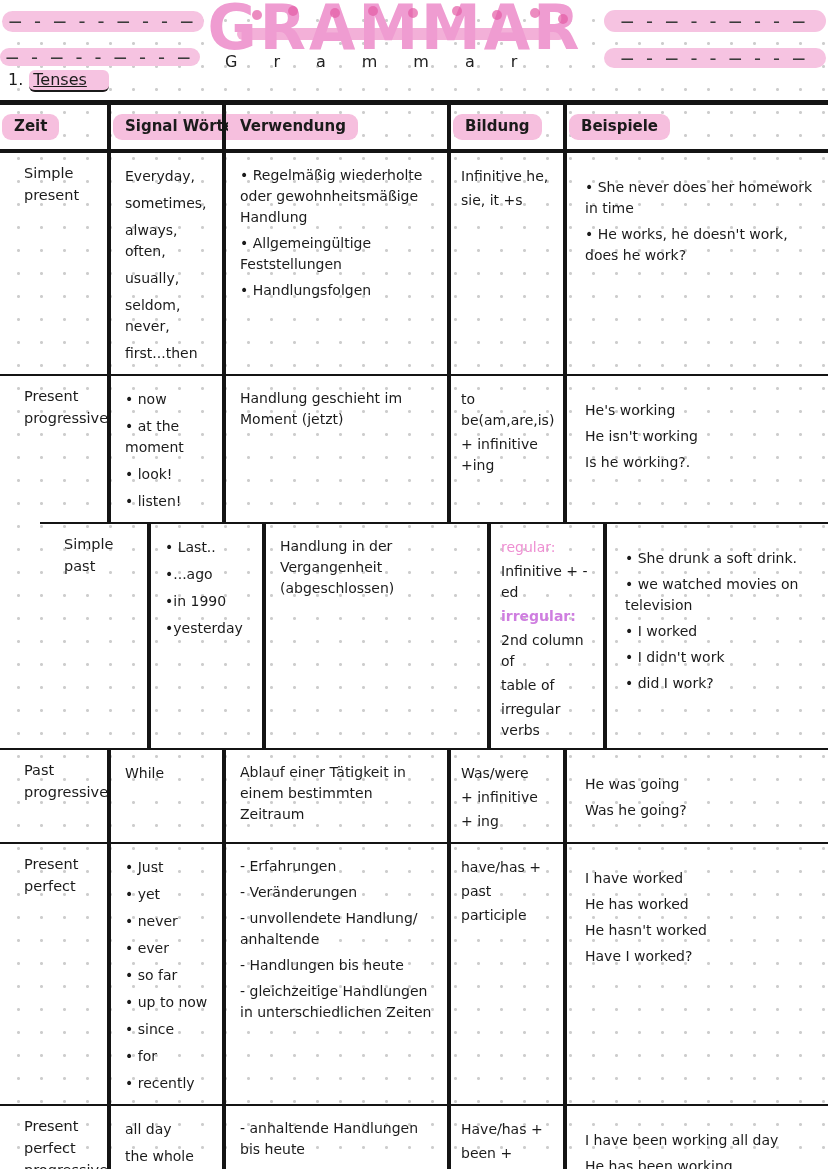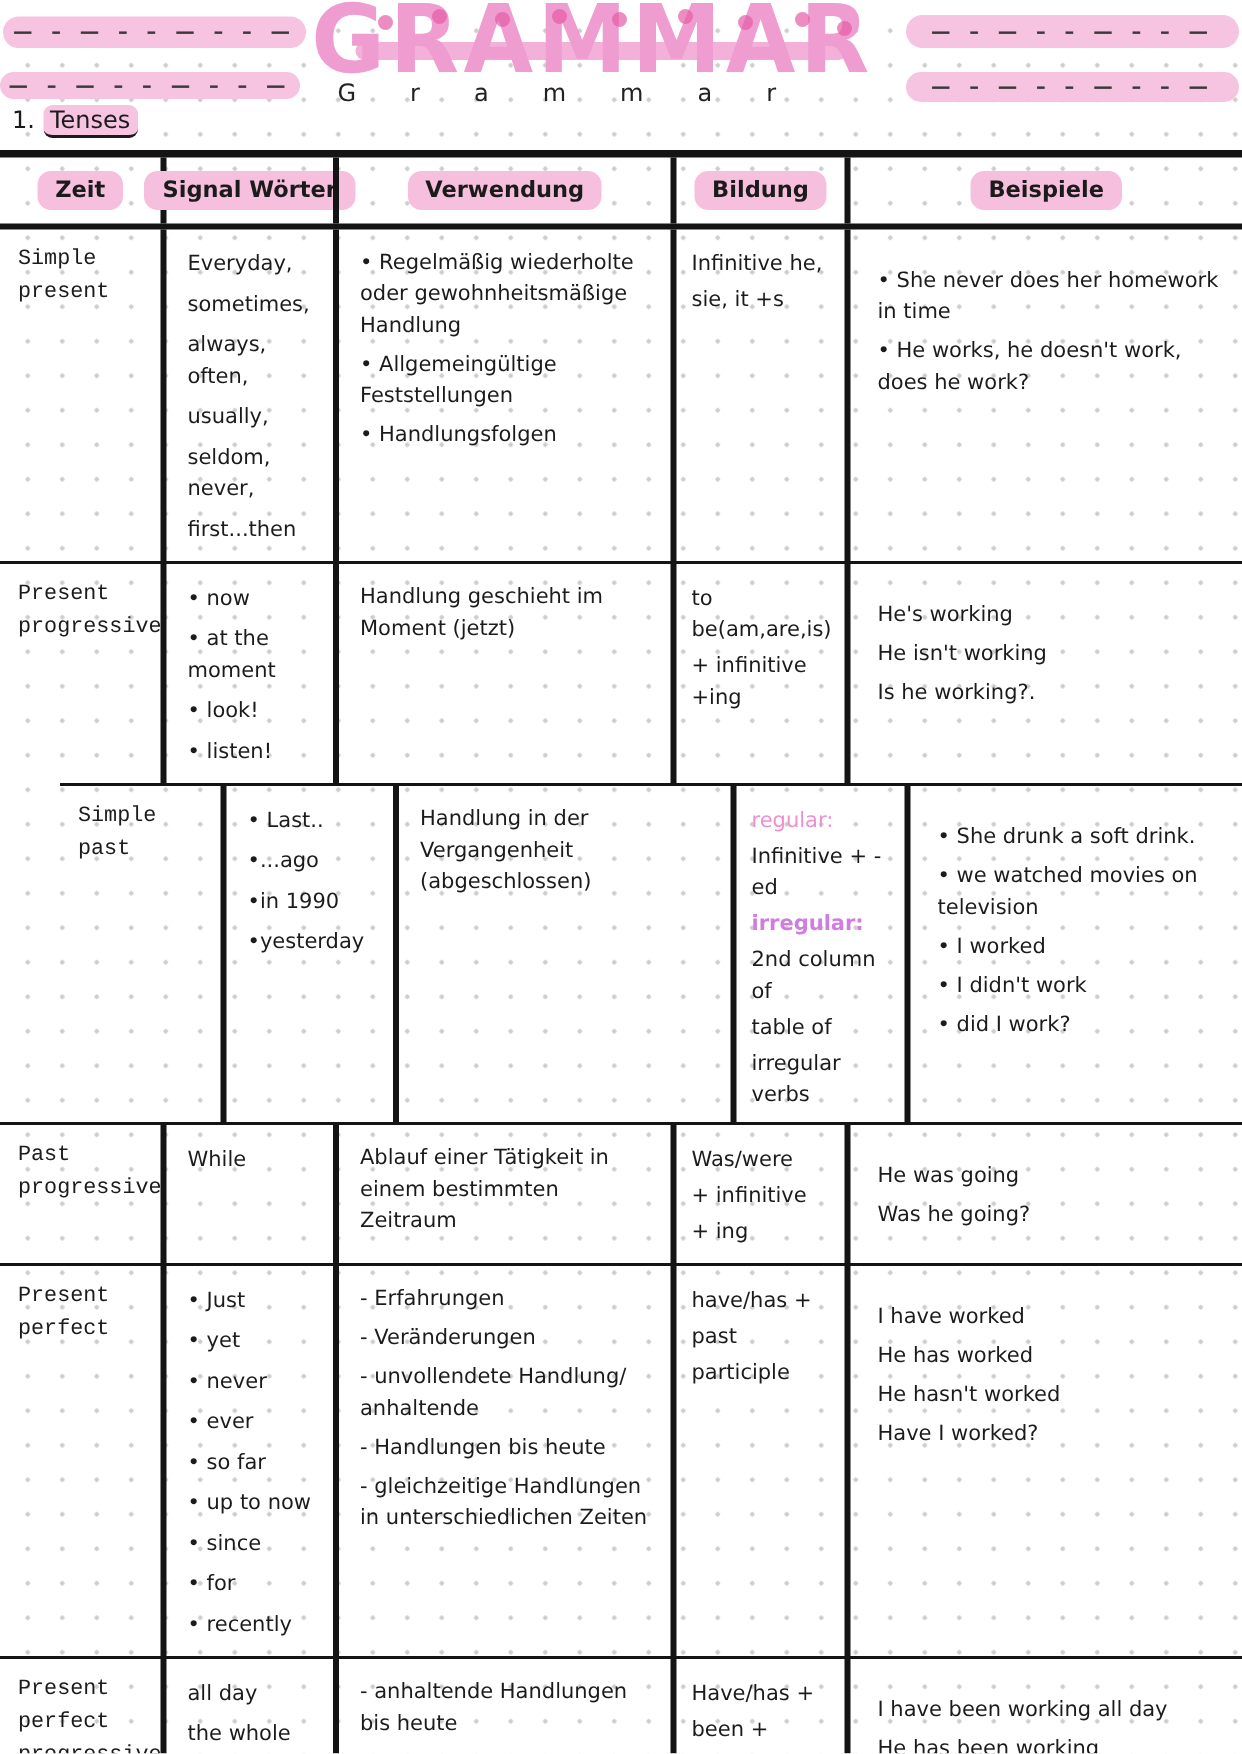--- a/index.html
+++ b/index.html
@@ -39,37 +39,37 @@
                 492px 10px 0 #e55ca6, 530px 8px 0 #e55ca6, 558px 14px 0 #e55ca6;
     opacity:.7;
   }
   .sub-title {
     position:absolute; left:225px; top:52px; font-size:16px; font-weight:500;
     letter-spacing:36px; color:#222;
   }
   .section-line { position:absolute; left:8px; top:70px; font-size:16px; }
   .section-num { margin-right:6px; }
   .section-title {
-    background:#f6c3e1; border-radius:6px; padding:0 5px 1px 4px;
-    border-bottom:2px solid #1b1b1b; 
+    background:#f6c3e1; border-radius:6px; padding:0 22px 1px 4px;
+    border-bottom:2px solid #1b1b1b; text-decoration:underline;
   }
   
   .tenses-table { position:absolute; left:0; top:100px; width:828px; }
   .trow { display:grid; grid-template-columns:107px 115px 225px 116px 265px; }
   .trow.thead { border-top:5px solid #141414; border-bottom:4px solid #141414; min-height:44px; }
   .trow.tbody { border-top:2.5px solid #141414; }
   .trow.tbody.first { border-top:none; }
   .cell { border-left:4px solid #141414; line-height:1.5; font-size:14px; }
   .cell:first-child { border-left:none; }
-  .th { display:flex; align-items:center; justify-content:center; padding:4px 2px; }
+  .th { display:flex; align-items:center; justify-content:flex-start; padding:4px 2px; }
   .pill {
     background:#f6bfde; border-radius:9px; padding:1px 12px 2px 12px;
     font-weight:bold; font-size:15px; white-space:nowrap;
   }
-  .c-zeit       { padding:10px 4px 8px 12px;  font-size:14.5px;font-family:Liberation Mono, monospace; }
+  .c-zeit       { padding:10px 4px 8px 24px;  font-size:14.5px; }
   .c-signal     { padding:13px 4px 4px 14px; }
   .c-verwendung { padding:12px 6px 1px 14px; }
   .c-bildung    { padding:13px 4px 4px 10px; }
   .c-beispiele  { padding:24px 6px 8px 18px; }
   .line { margin-bottom:3px; }
   .c-signal .line { margin-bottom:6px; }
   .c-verwendung .line { margin-bottom:5px; }
   .c-beispiele .line { margin-bottom:5px; }
   .ink-regular   { color:#ee8fd2; }
   .ink-irregular { color:#cf7ee0;font-weight:bold; }

